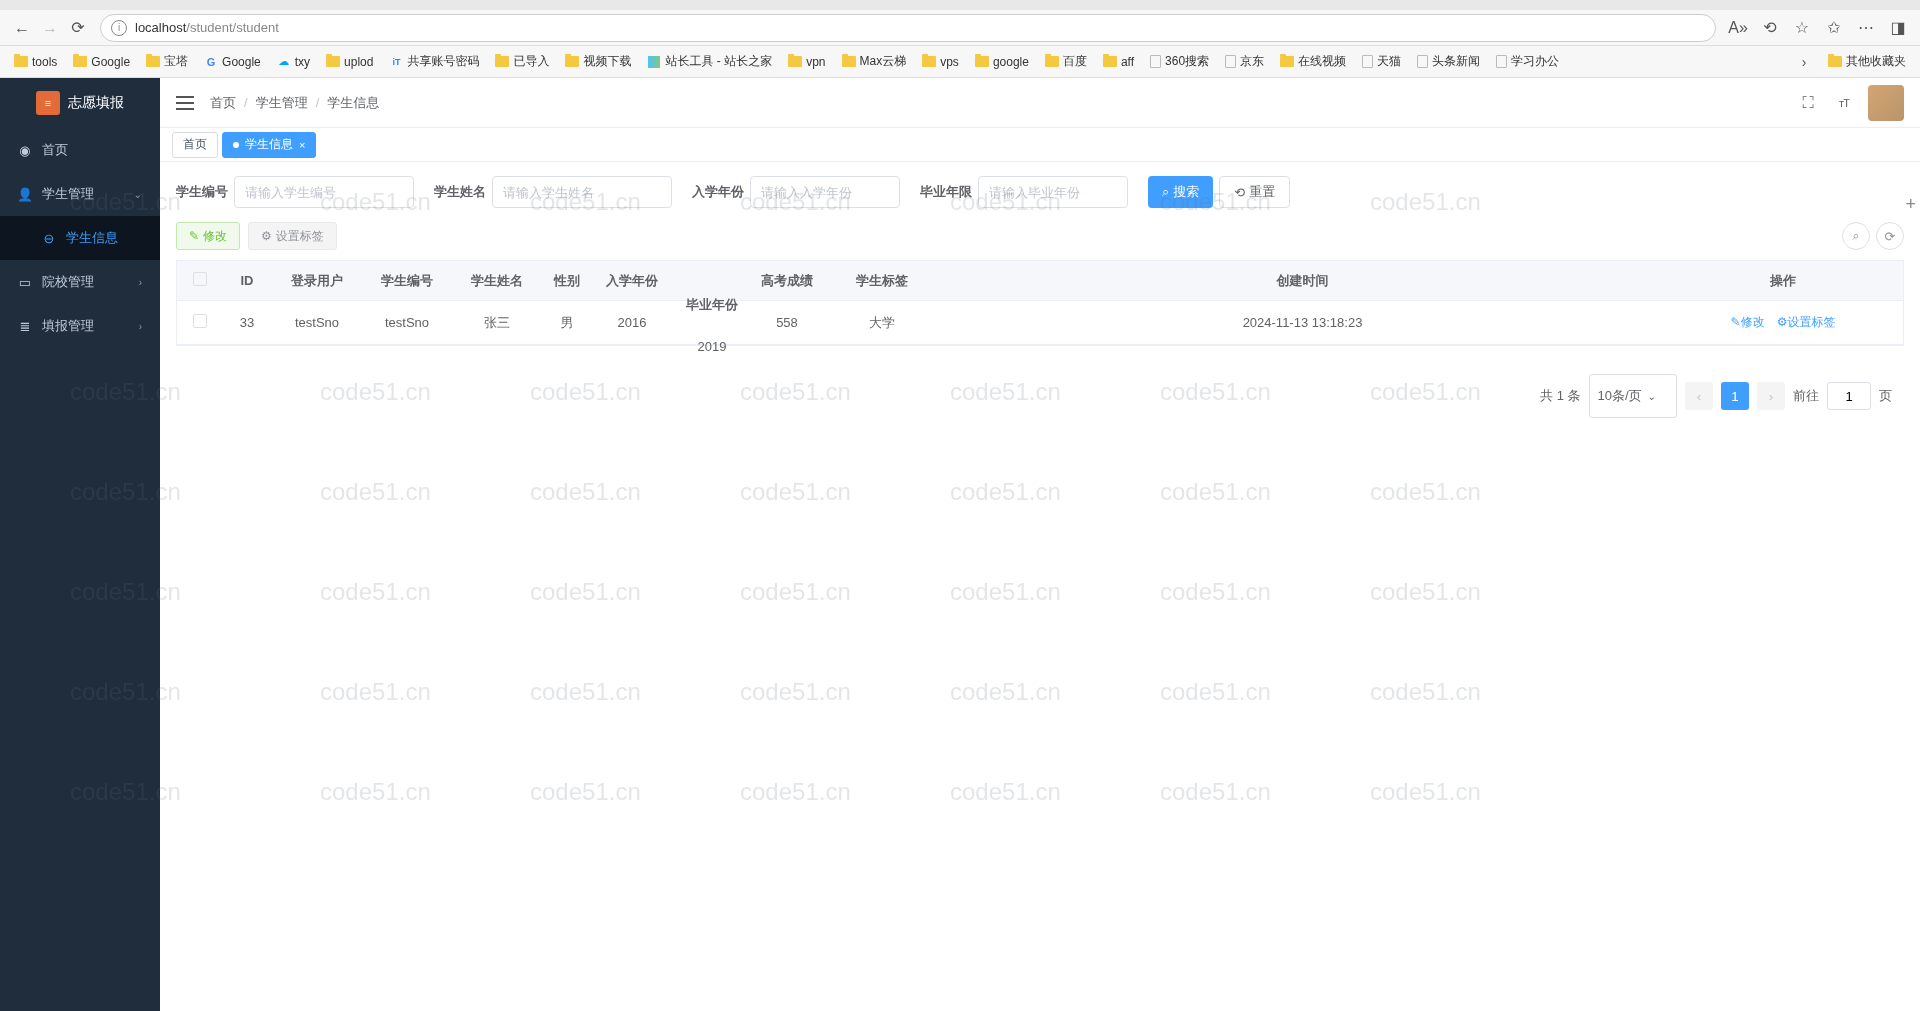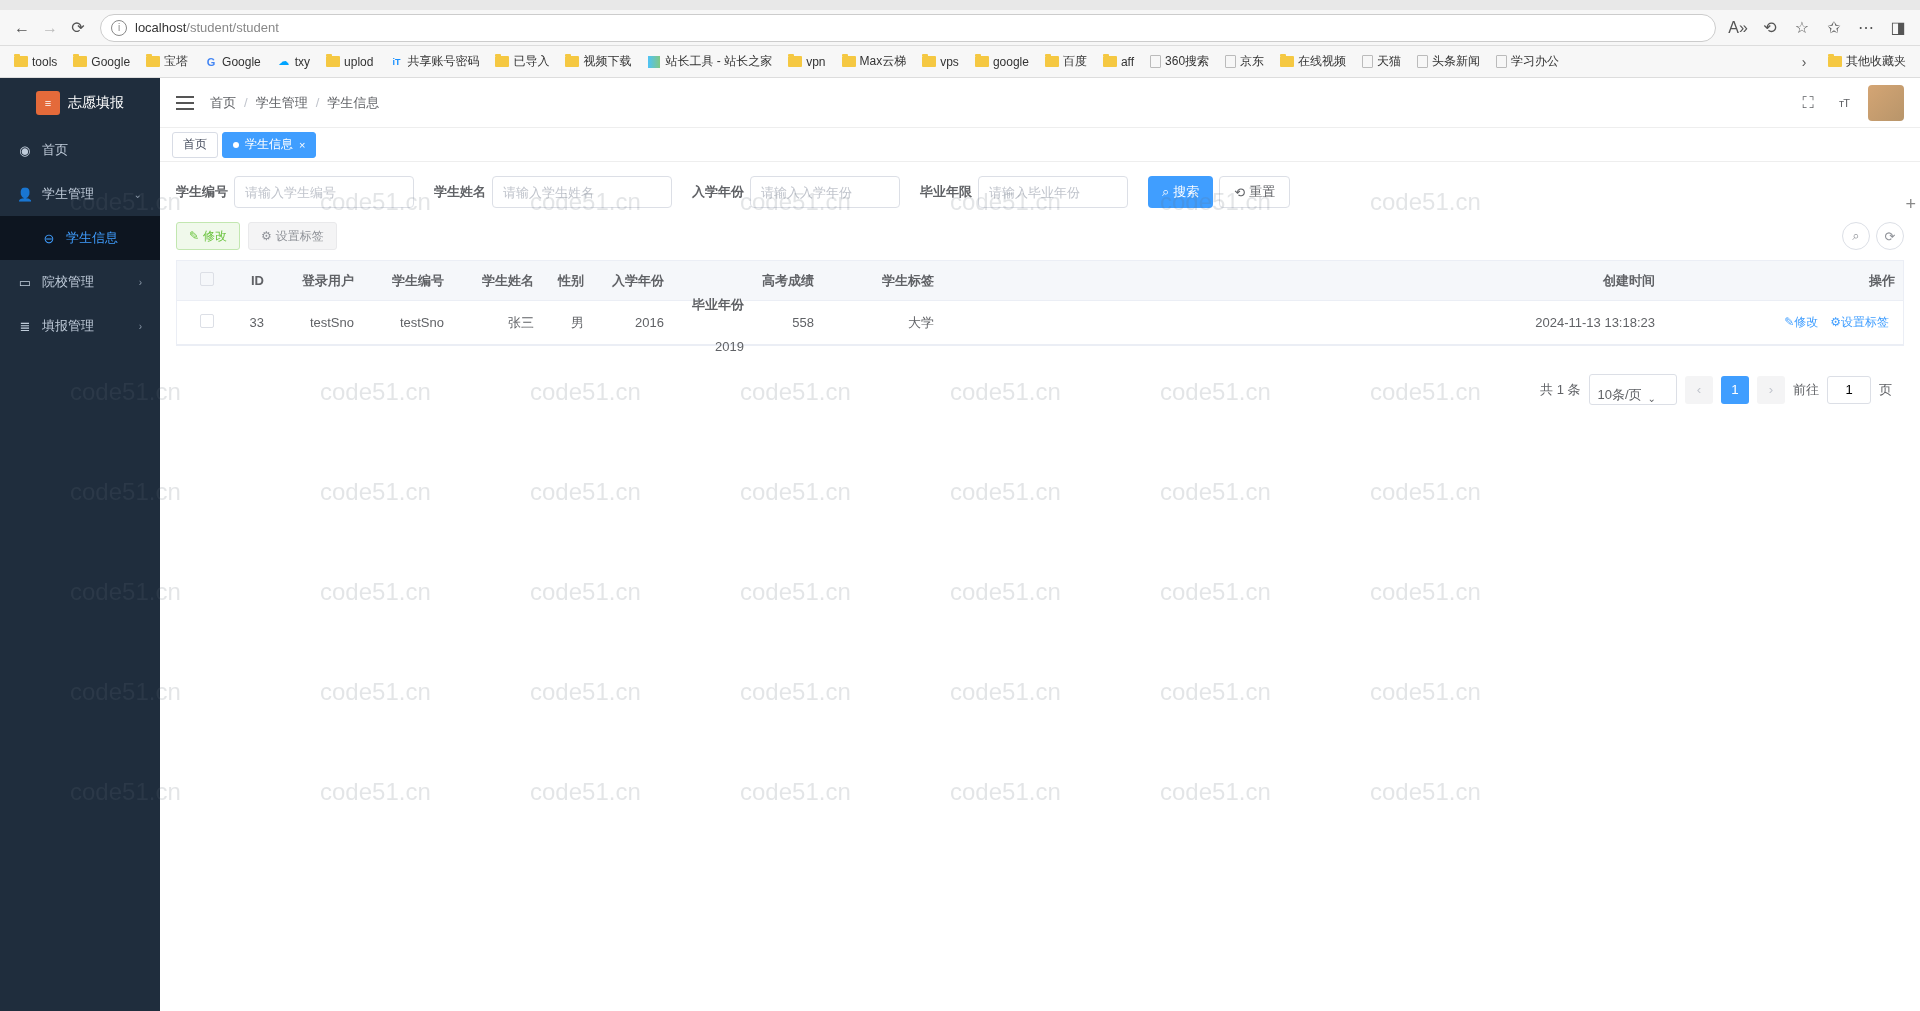--- a/index.html
+++ b/index.html
@@ -69,40 +69,40 @@
 .toolbar { padding: 0 16px 10px; display: flex; align-items: center; gap: 8px; }
 .btn-sm { height: 28px; padding: 0 12px; font-size: 12px; border-radius: 3px; }
 .btn-success-plain { background: #f0f9eb; color: #67c23a; border: 1px solid #c2e7b0; }
 .btn-info-plain { background: #f4f4f5; color: #909399; border: 1px solid #e9e9eb; }
 .toolbar-right { margin-left: auto; display: flex; gap: 6px; }
 .circle-btn { width: 28px; height: 28px; border-radius: 50%; border: 1px solid #dcdfe6; background: #fff; display: flex; align-items: center; justify-content: center; color: #909399; cursor: pointer; font-size: 13px; }
 
 
 .table { margin: 0 16px; border: 1px solid #ebeef5; }
 .thead { display: flex; background: #f5f7fa; border-bottom: 1px solid #ebeef5; height: 40px; align-items: center; font-size: 13px; color: #606266; font-weight: 600; }
-.th, .td { padding: 0 8px; text-align: right; }
+.th, .td { padding: 0 8px; text-align: center; }
 .tbody .tr { display: flex; height: 44px; align-items: center; border-bottom: 1px solid #ebeef5; font-size: 13px; color: #606266; }
 .checkbox { width: 14px; height: 14px; border: 1px solid #dcdfe6; border-radius: 2px; display: inline-block; }
 .col-check { width: 45px; }
 .col-id { width: 50px; }
 .col-login { width: 90px; }
 .col-sno { width: 90px; }
 .col-name { width: 90px; }
 .col-sex { width: 50px; }
 .col-enroll { width: 80px; }
 .col-grad { width: 80px; margin-top: 48px; }
 .col-score { width: 70px; }
 .col-tag { width: 120px; }
 .col-create { flex: 1; }
 .col-ops { width: 240px; }
 .link-btn { color: #409eff; font-size: 12px; cursor: pointer; margin: 0 6px; }
 
 
 .pagination { display: flex; align-items: center; justify-content: flex-end; padding: 28px; gap: 8px; font-size: 13px; color: #606266; }
-.pag-select { height: 31px; border: 1px solid #dcdfe6; border-radius: 3px; padding: 0 20px 0 8px; font-size: 13px; position: relative; display: flex; align-items: flex-end; }
+.pag-select { height: 44px; border: 1px solid #dcdfe6; border-radius: 3px; padding: 0 20px 0 8px; font-size: 13px; position: relative; display: flex; align-items: center; }
 .pag-btn { width: 28px; height: 28px; border: none; background: #f4f4f5; border-radius: 3px; color: #c0c4cc; display: flex; align-items: center; justify-content: center; cursor: pointer; }
 .pag-btn.active { background: #409eff; color: #fff; }
 .pag-input { width: 44px; height: 28px; border: 1px solid #dcdfe6; border-radius: 3px; text-align: center; font-size: 13px; }
 
 
 .watermark { position: absolute; left: 50%; top: 360px; transform: translateX(-50%); font-size: 30px; color: #d02020; pointer-events: none; white-space: nowrap; z-index: 5; }
 .wm-faded { position: absolute; color: rgba(100,110,120,0.18); font-size: 24px; pointer-events: none; }
 
 .side-plus { position: absolute; right: 4px; top: 116px; font-size: 18px; color: #888; }
 </style>

